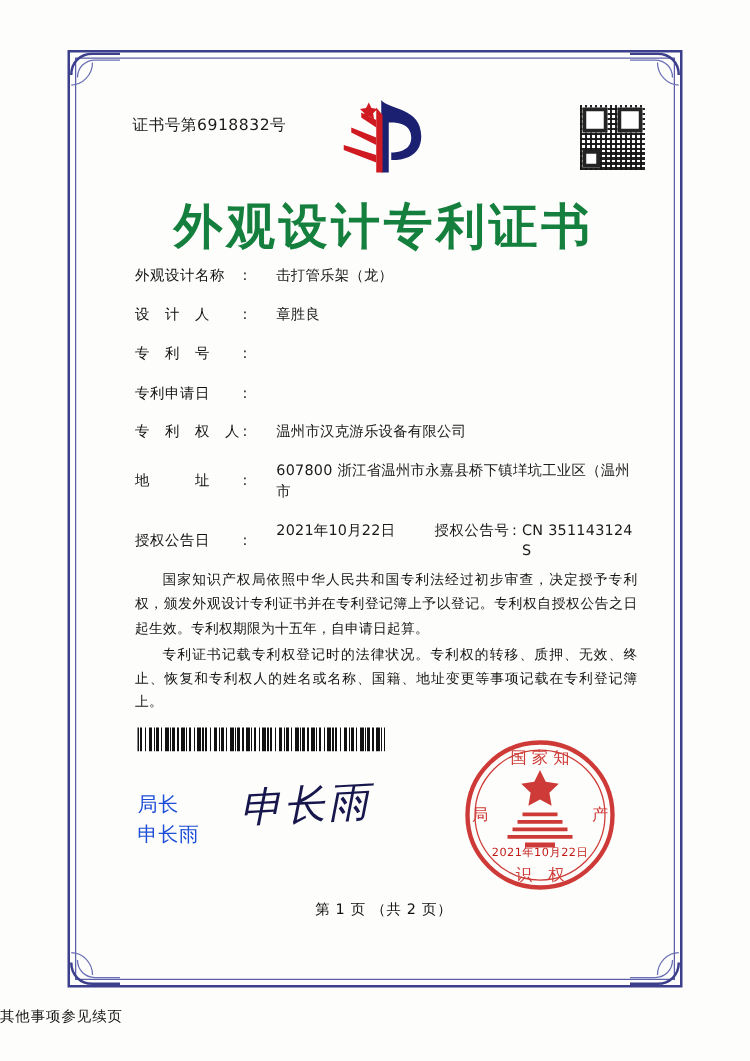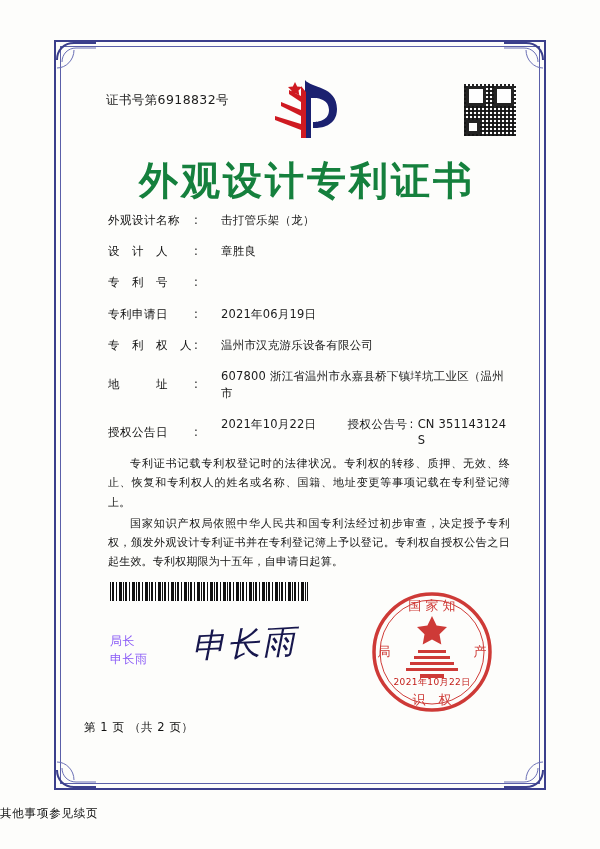--- a/index.html
+++ b/index.html
@@ -160,23 +160,23 @@
     background:
       repeating-linear-gradient(90deg,
         #111 0 1px, #fff 1px 2px, #111 2px 4px, #fff 4px 6px,
         #111 6px 7px, #fff 7px 9px, #111 9px 12px, #fff 12px 13px);
   }
 
   
   .sig-labels {
     position: absolute;
     left: 26px; top: 570px;
-    font-size: 12px;
+    font-size: 16px;
     line-height: 1.5;
-    color: #8b5cf6;
+    color: #1d4ed8;
     letter-spacing: 0.5px;
   }
   .sig-script {
     position: absolute;
     left: 108px; top: 560px;
     font-family: "DejaVu Serif", serif;
     font-size: 33px;
     color: #17174d;
     font-style: italic;
     letter-spacing: 2px;
@@ -196,20 +196,21 @@
     font-size: 9px;
     color: #c21b17;
     white-space: nowrap;
     letter-spacing: 0.4px;
   }
 
   
   .page-no {
     position: absolute;
     left: 0; right: 0; top: 658px;
+    text-align: center;
     font-size: 11.5px;
     color: #121212;
     letter-spacing: 0.6px;
   }
   .footnote {
     position: absolute;
     left: 0; right: 0;
     top: 806px;
     text-align: left;
     font-size: 11.5px;
@@ -290,21 +291,20 @@
       </div>
 
       <div class="field">
         <span class="f-label">专　利　号</span>
         <span class="f-colon">:</span>
       </div>
 
       <div class="field">
         <span class="f-label">专利申请日</span>
         <span class="f-colon">:</span>
-        <span class="f-value">2021年06月19日</span>
       </div>
 
       <div class="field">
         <span class="f-label">专　利　权　人</span>
         <span class="f-colon">:</span>
         <span class="f-value">温州市汉克游乐设备有限公司</span>
       </div>
 
       <div class="field">
         <span class="f-label">地　　　址</span>
@@ -322,22 +322,22 @@
           <span class="announce-sep"></span>
           <span class="announce-label2">授权公告号</span>
           <span class="announce-colon2">:</span>
           <span>CN 351143124 S</span>
         </span>
       </div>
 
     </div>
 
     <div class="paras">
+      <p>国家知识产权局依照中华人民共和国专利法经过初步审查，决定授予专利权，颁发外观设计专利证书并在专利登记簿上予以登记。专利权自授权公告之日起生效。专利权期限为十五年，自申请日起算。</p>
       <p>专利证书记载专利权登记时的法律状况。专利权的转移、质押、无效、终止、恢复和专利权人的姓名或名称、国籍、地址变更等事项记载在专利登记簿上。</p>
-      <p>国家知识产权局依照中华人民共和国专利法经过初步审查，决定授予专利权，颁发外观设计专利证书并在专利登记簿上予以登记。专利权自授权公告之日起生效。专利权期限为十五年，自申请日起算。</p>
     </div>
 
     <div class="barcode"></div>
 
     <div class="sig-labels">
       <div>局长</div>
       <div>申长雨</div>
     </div>
 
     <div class="sig-script">申长雨</div>

